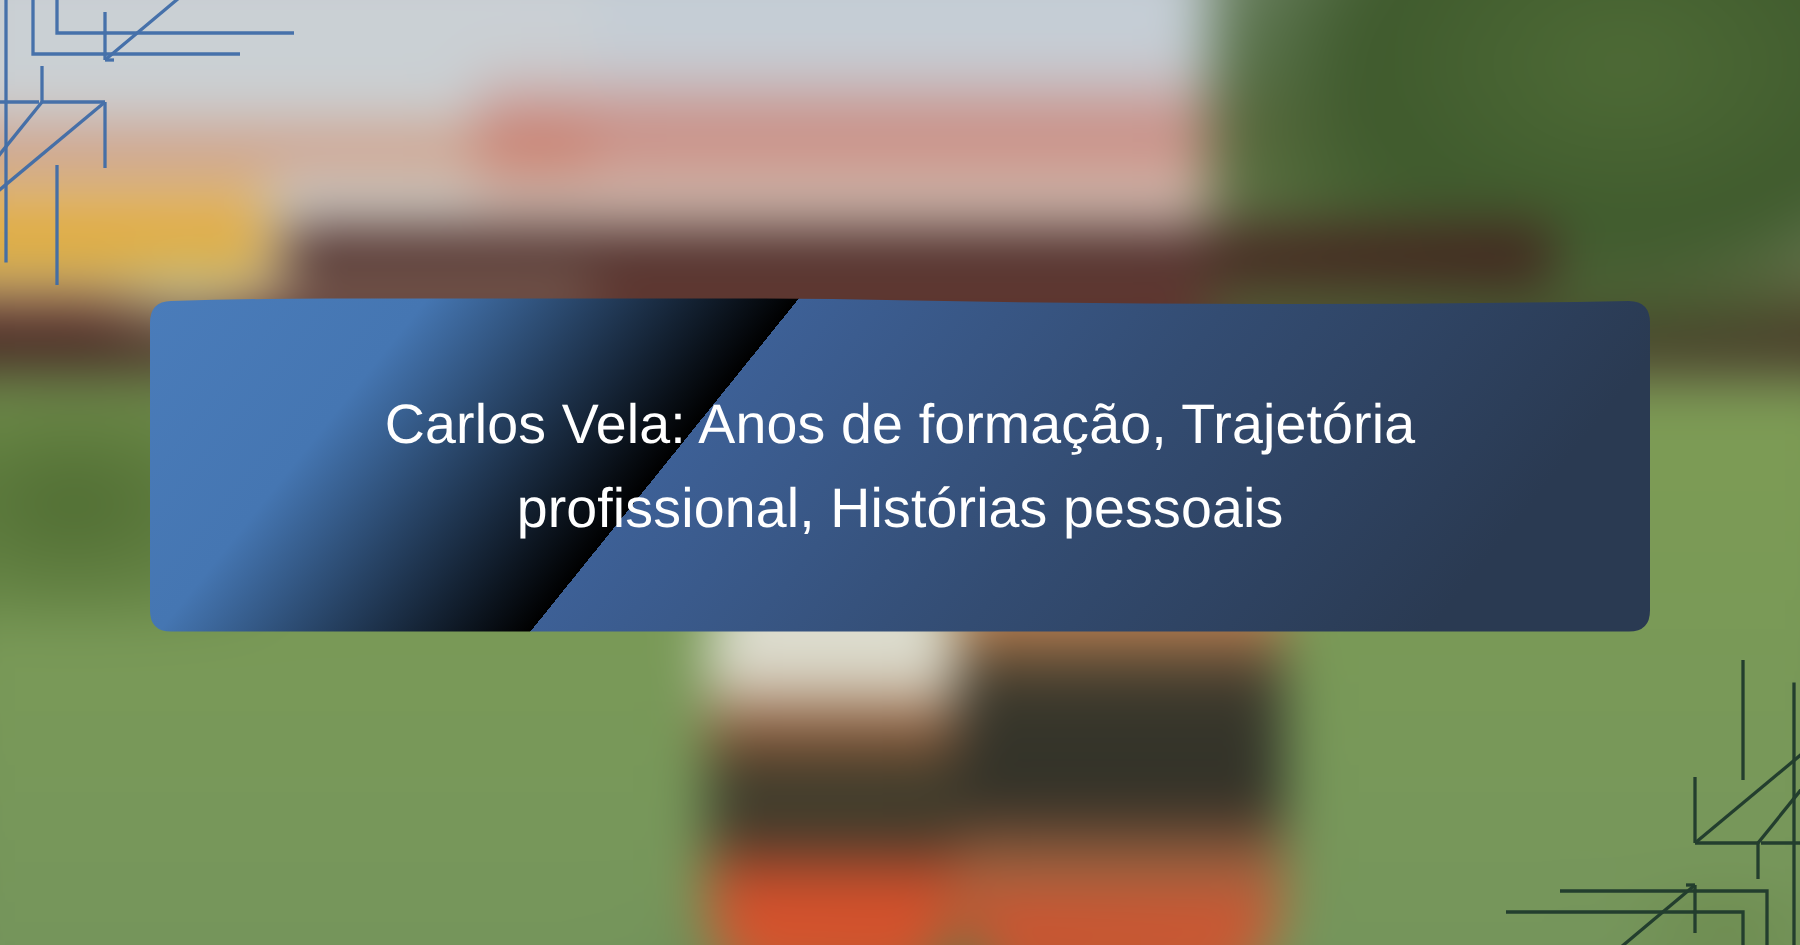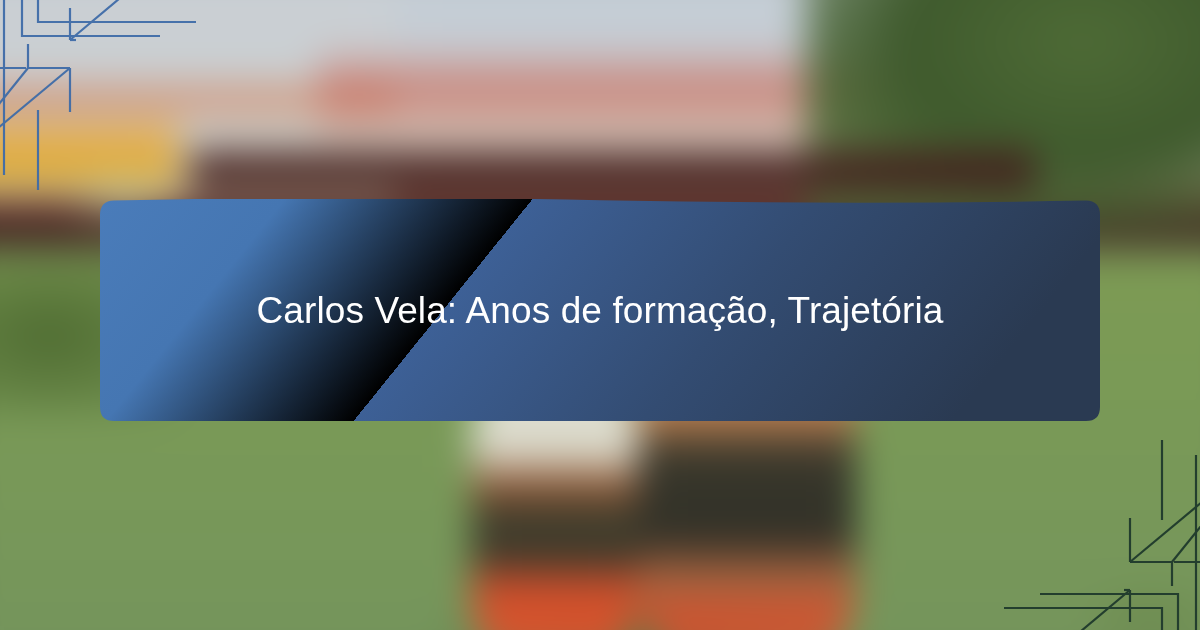--- a/index.html
+++ b/index.html
@@ -258,16 +258,17 @@
                Q750,6 986,1.6
                Q1000,2 1000,16
                L1000,208
                Q1000,222 986,222
                L14,222
                Q0,222 0,208
                Z" fill="url(#bannerGrad)"></path>
     </svg>
     <div class="banner-text">
       <div class="title-line">Carlos Vela: Anos de formação, Trajetória</div>
+      <div class="title-line">profissional, Histórias pessoais</div>
     </div>
   </div>
 
 </div>
 
 </body></html>

